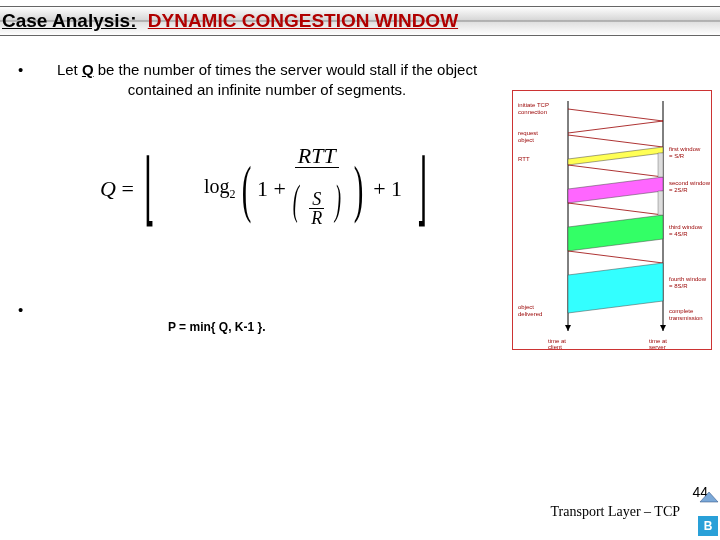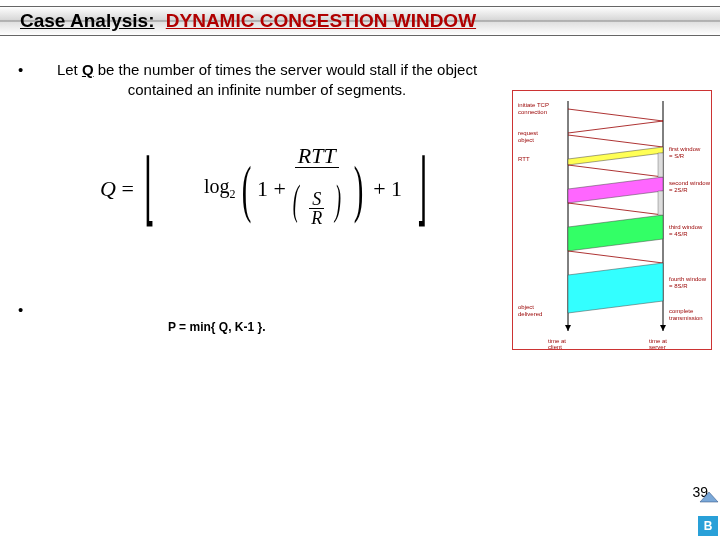--- a/index.html
+++ b/index.html
@@ -4,21 +4,21 @@
 <style>
   * { margin: 0; padding: 0; box-sizing: border-box; }
   html, body { width: 720px; height: 540px; font-family: Arial, Helvetica, sans-serif; background: #fff; overflow: hidden; }
 
   .slide { position: relative; width: 720px; height: 540px; }
 
   
   .titlebar { position: absolute; top: 6px; left: 0; width: 720px; height: 30px;
               background: linear-gradient(to bottom, #fefefe 0%, #d8d8d8 45%, #9a9a9a 50%, #e0e0e0 55%, #ffffff 100%);
               border-top: 1px solid #666; border-bottom: 1px solid #666; display: flex; align-items: center; }
-  .titlebar .title { font-size: 19px; font-weight: bold; padding-left: 20px; }
+  .titlebar .title { font-size: 19px; font-weight: bold; padding-left: 2px; }
   .titlebar .t1 { color: #000; text-decoration: underline; }
   .titlebar .t2 { color: #b00000; text-decoration: underline; padding-left: 6px; }
 
   
   .bullets { position: absolute; top: 60px; left: 18px; width: 480px; font-size: 15px; line-height: 1.35; }
   .bullets li { list-style: none; display: flex; margin-bottom: 10px; }
   .bullets li .dot { flex: 0 0 18px; }
   .bullets li .txt { flex: 1 1 auto; text-align: center; }
   .qbold { font-weight: bold; text-decoration: underline; }
 
@@ -140,21 +140,22 @@
       <text x="156" y="229" class="lbl">transmission</text>
       <text x="5" y="218" class="lbl">object</text>
       <text x="5" y="225" class="lbl">delivered</text>
       <text x="35" y="252" class="lbl">time at</text>
       <text x="35" y="258" class="lbl">client</text>
       <text x="136" y="252" class="lbl">time at</text>
       <text x="136" y="258" class="lbl">server</text>
     </svg>
   </div>
 
-  <div class="pagenum">39</div>
+  <div class="pagenum">44</div>
+  <div class="footer">Transport Layer – TCP</div>
   <div class="uparrow">
     <svg width="22" height="14">
         <polygon points="11,2 20,12 2,12"></polygon>
       </svg>
   </div>
   <div class="bbadge">
     <span>B</span>
   </div>
 
 </div>

